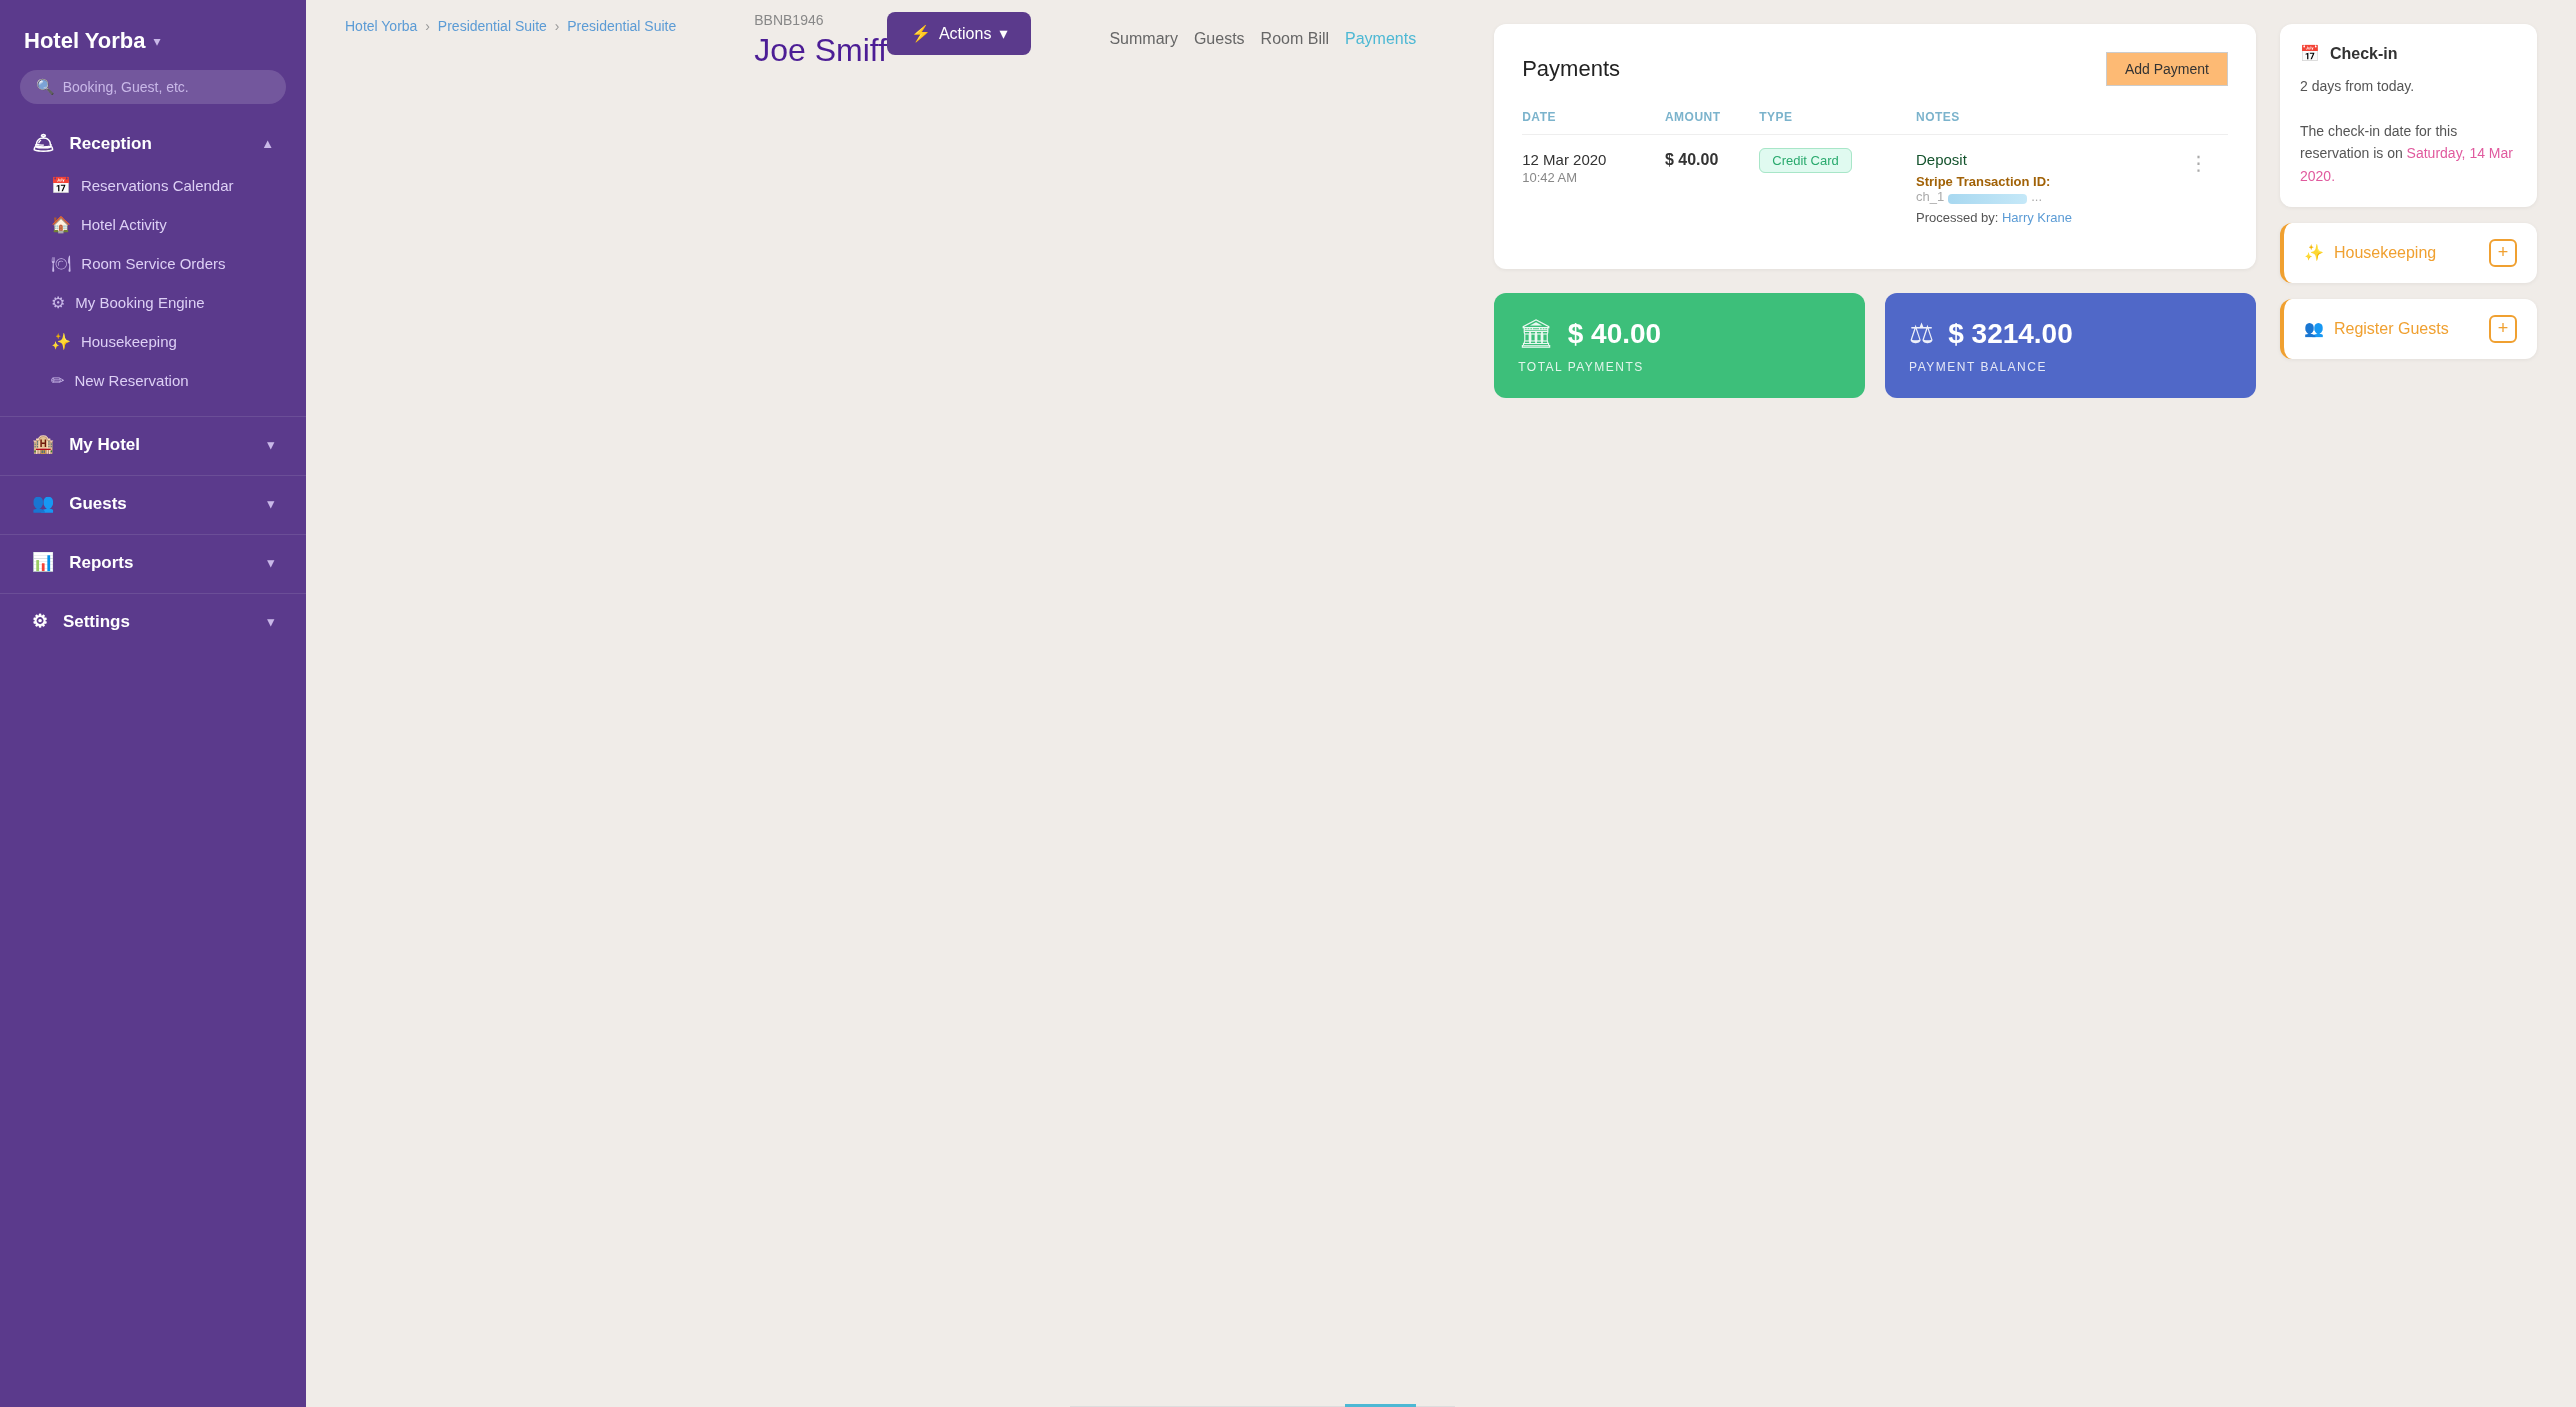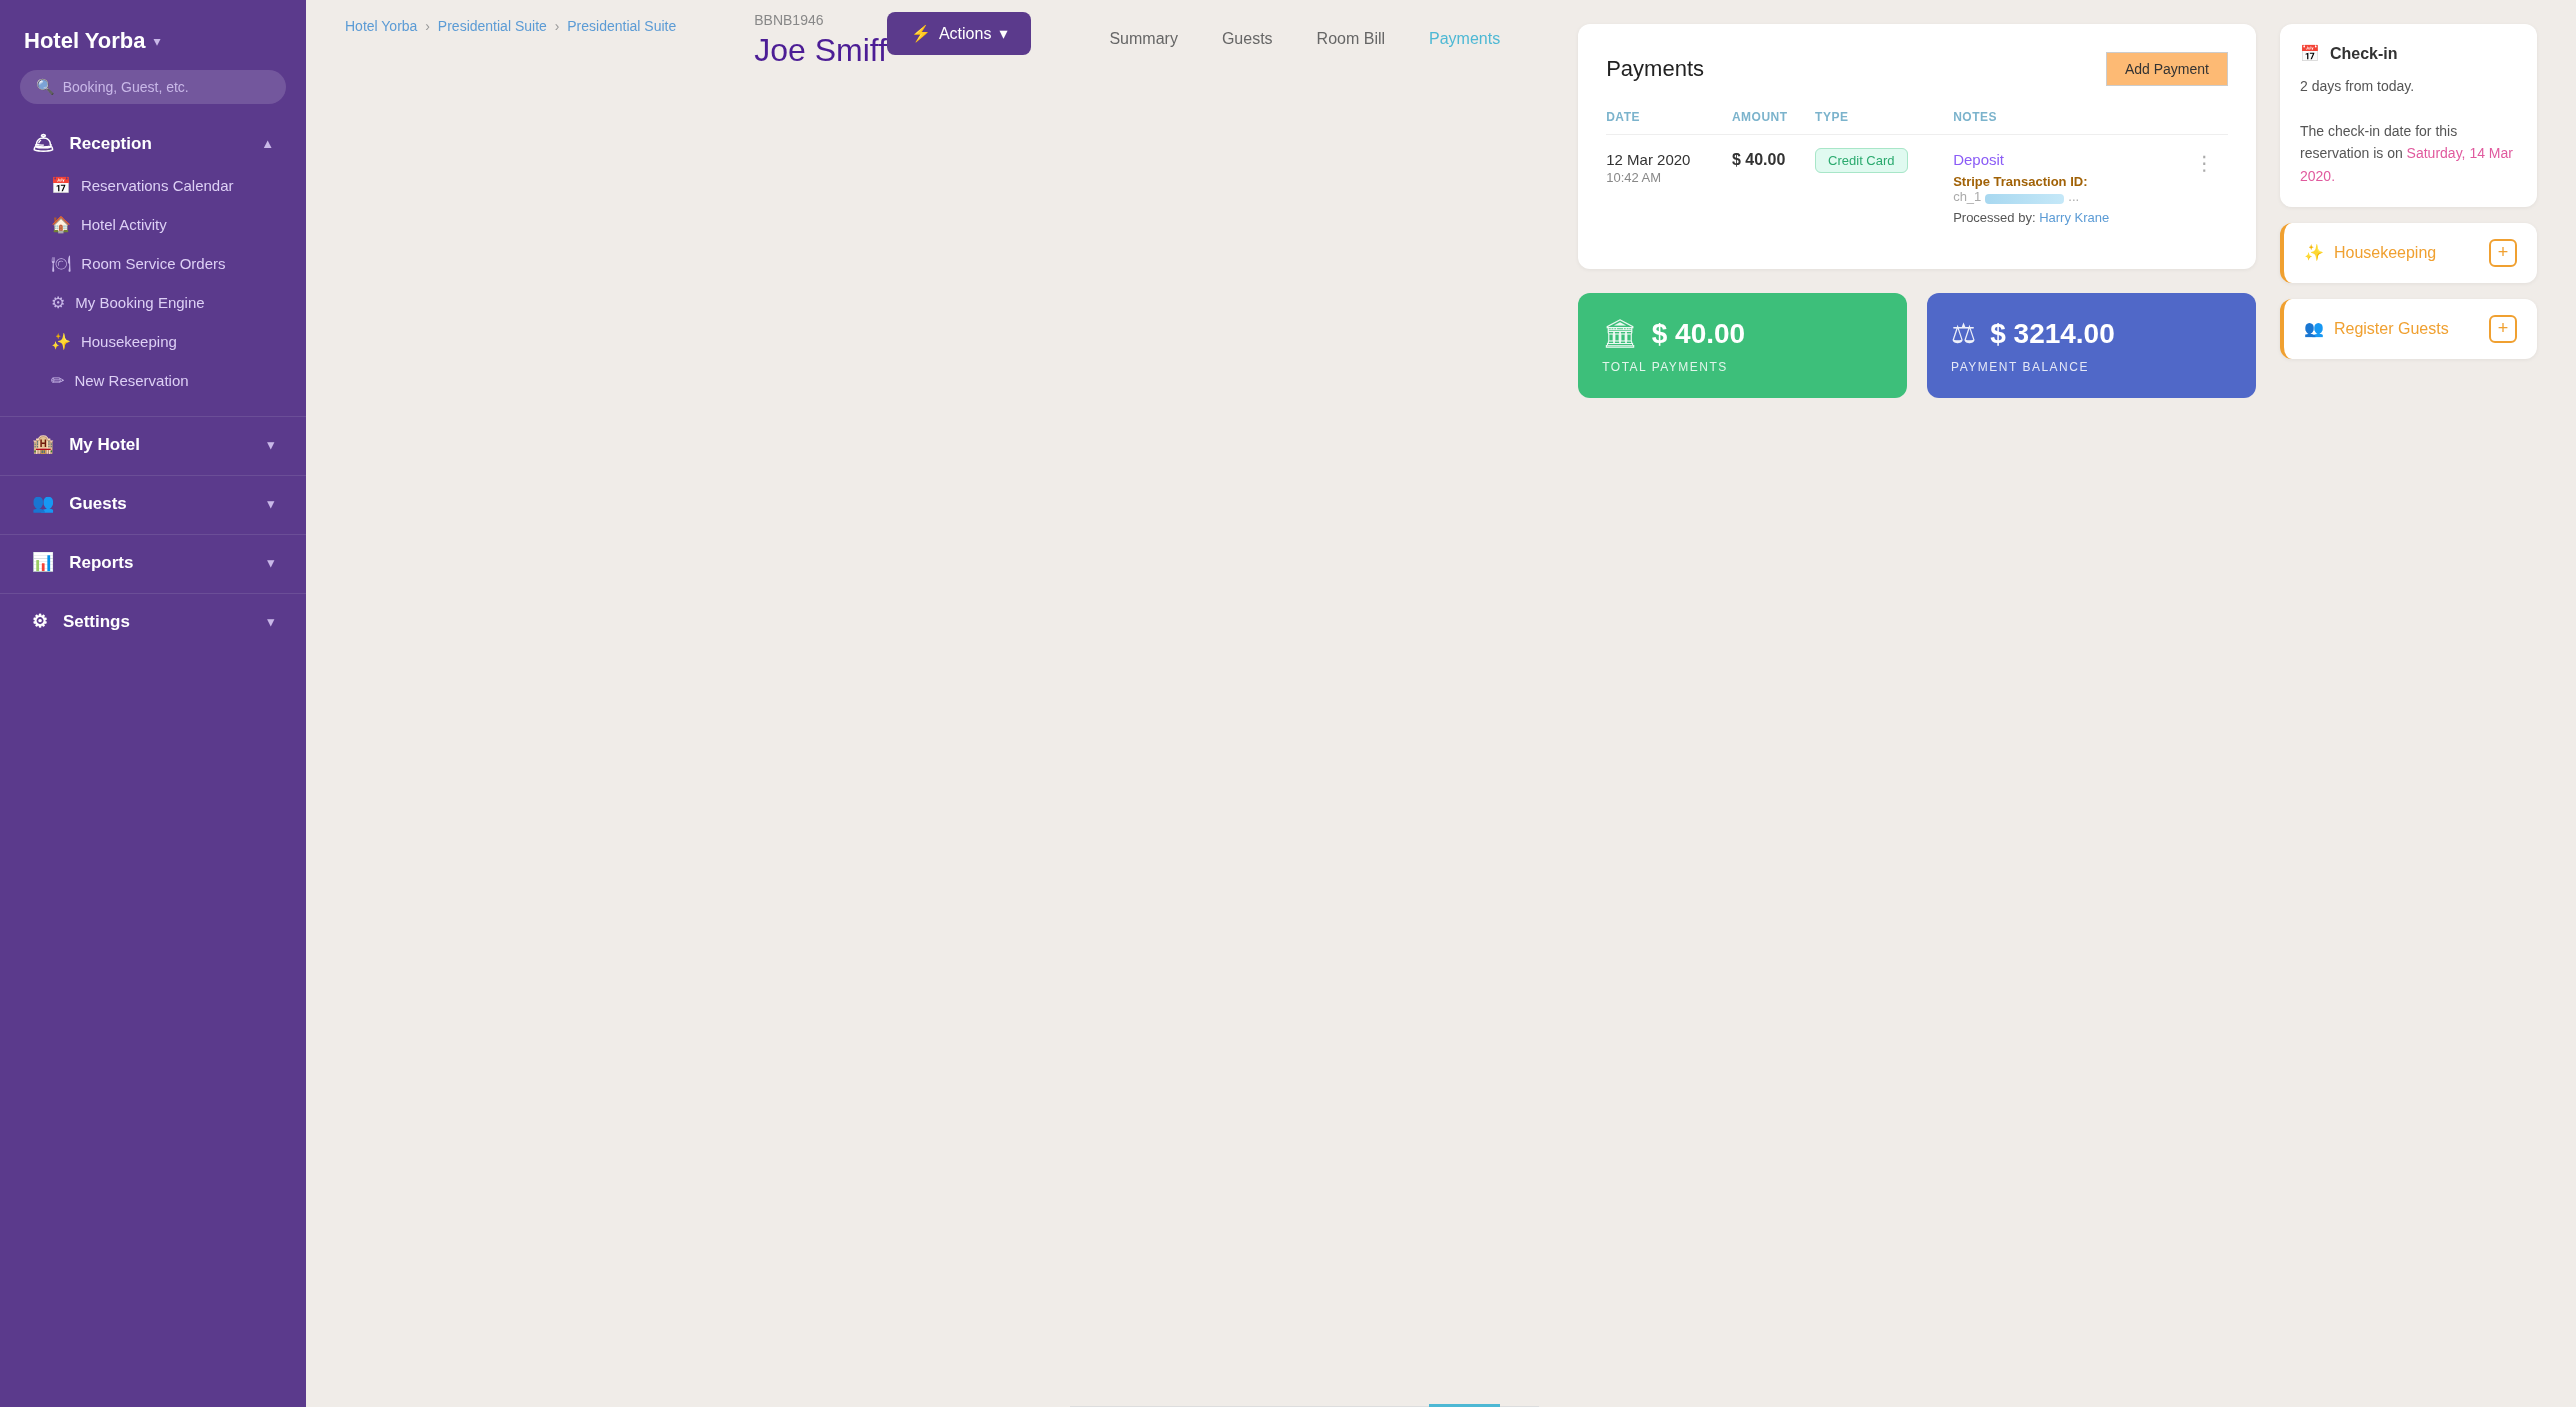--- a/index.html
+++ b/index.html
@@ -128,21 +128,21 @@
       gap: 8px;
     }
     .actions-btn .lightning { color: #f7d76a; }
 
     
     .tabs {
       display: flex;
       padding: 0 39px;
       margin-top: 20px;
       border-bottom: 1px solid #ddd;
-      gap: 44px;
+      gap: 16px;
     }
     .tab {
       padding: 10px 0 12px;
       font-size: 16px;
       cursor: pointer;
       color: #666;
       border-bottom: 3px solid transparent;
       margin-bottom: -1px;
     }
     .tab.active {
@@ -209,21 +209,21 @@
     .badge-credit-card {
       background: #e0faf0;
       color: #2aaa6e;
       border: 1px solid #a8e6c8;
       border-radius: 6px;
       padding: 4px 12px;
       font-size: 13px;
       font-weight: 500;
       white-space: nowrap;
     }
-    .notes-deposit { font-size: 15px; color: #8b5cf6; margin-bottom: 6px; }
+    .notes-deposit { font-size: 15px; color: #14532d; margin-bottom: 6px; }
     .notes-stripe-label { font-size: 13px; font-weight: 700; color: #a16207; }
     .notes-stripe-id {
       font-size: 13px;
       color: #aaa;
       display: flex;
       align-items: flex-end;
       gap: 4px;
     }
     .stripe-blur {
       display: inline-block;

